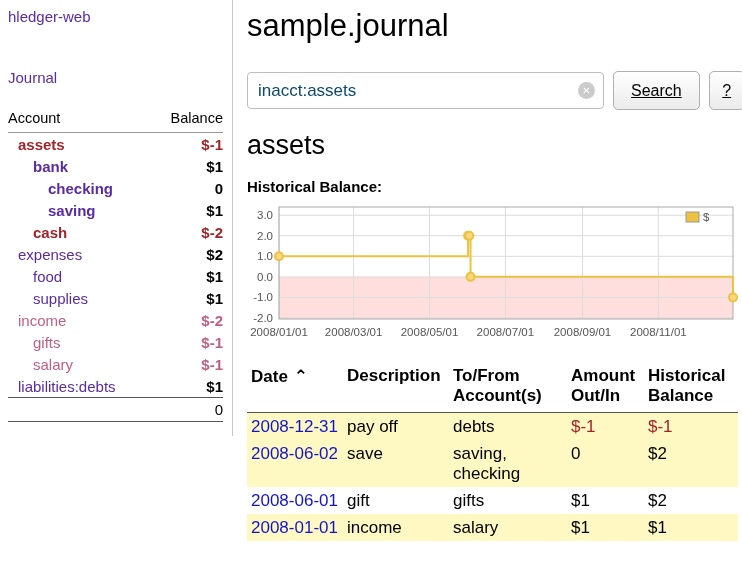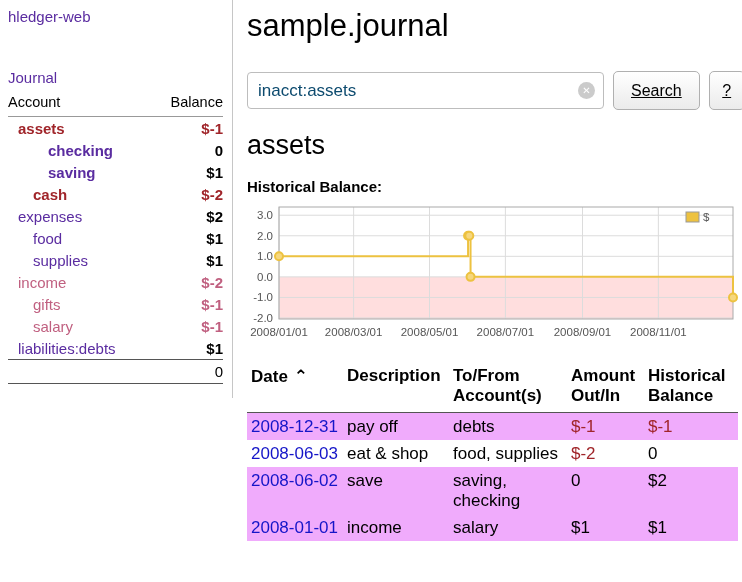--- a/index.html
+++ b/index.html
@@ -10,21 +10,21 @@
     font-size: 14px;
   }
   a { text-decoration: none; cursor: pointer; }
   .layout { display: flex; width: 605px; }
 
   
   .sidebar { flex: 0 0 233px; }
   .sidebar-inner { border-right: 1px solid #c6c6c6; padding: 8px 9px 14px 8px; }
   .app-title { display: block; color: #5a2ca0; font-size: 15px; }
   .nav-journal { display: block; color: #5a2ca0; font-size: 15px; margin-top: 44px; }
-  .acct-table { width: 100%; border-collapse: collapse; margin-top: 8px; font-size: 15px; }
+  .acct-table { width: 100%; border-collapse: collapse; margin-top: 24px; font-size: 15px; }
   .acct-table thead th { font-weight: 400; text-align: left; padding: 0 0 6px 0; border-bottom: 1px solid #999; font-size: 14.5px; }
   .acct-table thead th.th-balance { text-align: right; }
   .acct-cell { padding: 2.5px 0; }
   .ind1 { padding-left: 10px; } .ind2 { padding-left: 25px; } .ind3 { padding-left: 40px; }
   .emph .acct-link { font-weight: 700; }
   .acct-link { color: #5a2ca0; }
   .acct-link.neg-strong { color: #a0252a; }
   .acct-link.neg-light  { color: #c06080; }
   .bal-cell { text-align: right; font-weight: 700; padding: 2.5px 0; }
   .bal-cell.neg-strong { color: #a0252a; }
@@ -55,21 +55,21 @@
   .hist-label { font-weight: 700; font-size: 15px; margin-top: 17px; }
   .chart { margin-top: 8px; width: 492px; }
   .tick { font-size: 11.5px; fill: #555; }
 
   
   .register { border-collapse: collapse; margin-top: 10px; table-layout: fixed; width: 491px; font-size: 17px; }
   .register th { font-weight: 700; text-align: left; vertical-align: top; padding: 2px 4px 6px 4px; border-bottom: 1px solid #555; }
   .register th.num, .register td.num { text-align: left; }
   .pre { white-space: pre-line; }
   .register td { padding: 3.5px 4px; vertical-align: top; }
-  tr.shade td { background: #f0abfc; }
+  tr.shade td { background: #fef9c3; }
   .date-link { color: #1515c8; }
   td.neg { color: #a0252a; }
   .caret { margin-left: 6px; font-weight: 700; }
 </style>
 </head>
 <body>
 
 <div class="layout">
 
   <div class="sidebar">
@@ -80,20 +80,24 @@
         <thead>
           <tr>
             <th class="th-account">Account</th>
             <th class="th-balance">Balance</th>
           </tr>
         </thead>
         <tbody>
             <tr>
               <td class="acct-cell ind1 emph"><a class="acct-link neg-strong">assets</a></td>
               <td class="bal-cell neg-strong">$-1</td>
+            </tr>
+            <tr>
+              <td class="acct-cell ind2 emph"><a class="acct-link ">bank</a></td>
+              <td class="bal-cell ">$1</td>
             </tr>
             <tr>
               <td class="acct-cell ind3 emph"><a class="acct-link ">checking</a></td>
               <td class="bal-cell ">0</td>
             </tr>
             <tr>
               <td class="acct-cell ind3 emph"><a class="acct-link ">saving</a></td>
               <td class="bal-cell ">$1</td>
             </tr>
             <tr>
@@ -213,34 +217,34 @@
         </tr>
       </thead>
       <tbody>
           <tr class="shade">
             <td><a class="date-link">2008-12-31</a></td>
             <td>pay off</td>
             <td>debts</td>
             <td class="num neg">$-1</td>
             <td class="num neg">$-1</td>
           </tr>
-          <tr>
-            <td><a class="date-link">2008-06-03</a></td>
-            <td>eat &amp; shop</td>
-            <td>food, supplies</td>
-            <td class="num neg">$-2</td>
-            <td class="num">0</td>
-          </tr>
           <tr class="shade">
             <td><a class="date-link">2008-06-02</a></td>
             <td>save</td>
             <td>saving, checking</td>
             <td class="num">0</td>
             <td class="num">$2</td>
           </tr>
+          <tr>
+            <td><a class="date-link">2008-06-01</a></td>
+            <td>gift</td>
+            <td>gifts</td>
+            <td class="num">$1</td>
+            <td class="num">$2</td>
+          </tr>
           <tr class="shade">
             <td><a class="date-link">2008-01-01</a></td>
             <td>income</td>
             <td>salary</td>
             <td class="num">$1</td>
             <td class="num">$1</td>
           </tr>
         </tbody>
     </table>
   </div>

